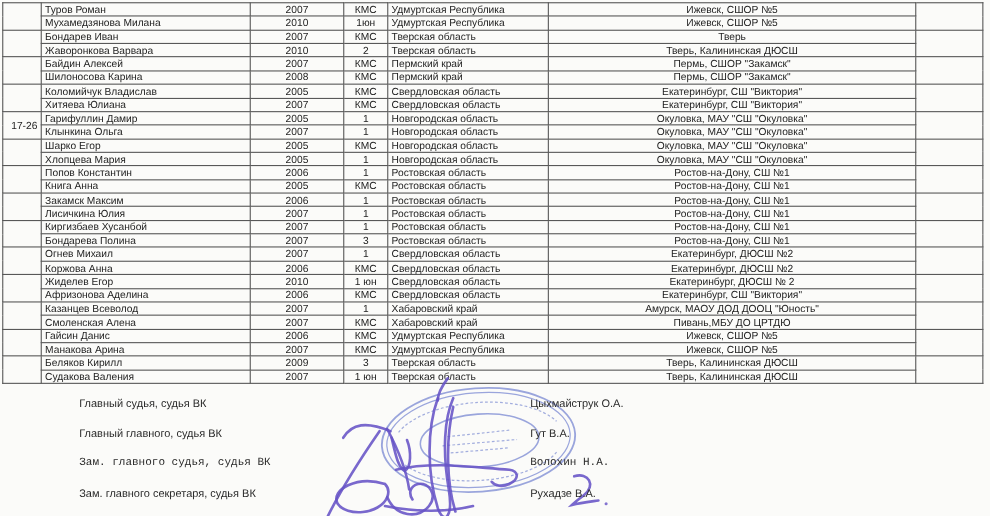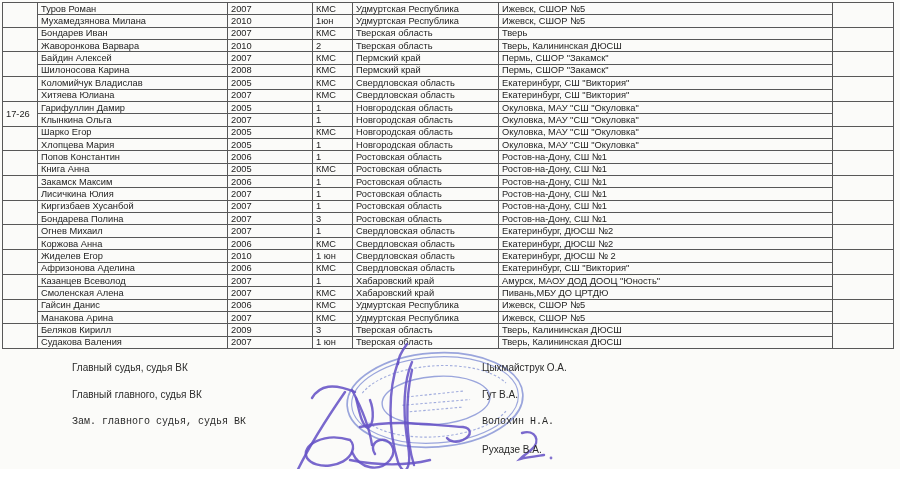--- a/index.html
+++ b/index.html
@@ -11,25 +11,25 @@
         background:var(--paper);font-family:"Liberation Sans",sans-serif;color:var(--ink);}
   table.results{position:absolute;left:2px;top:2px;width:891px;
         border-collapse:collapse;table-layout:fixed;
         border:1px solid var(--border-dark);}
   table.results td{border:1px solid var(--border);height:11.36px;
         font-size:9.3px;line-height:10px;padding:0 3px;
         white-space:nowrap;overflow:hidden;vertical-align:middle;color:var(--ink);}
   col.w-place{width:35px;} col.w-name{width:190px;} col.w-year{width:85px;}
   col.w-rank{width:40px;} col.w-region{width:146px;} col.w-club{width:334px;}
   col.w-extra{width:61px;}
-  td.c-place{text-align:left;font-size:9px;}
+  td.c-place{text-align:right;font-size:9px;}
   td.c-name{padding-left:5px;}
-  td.c-year,td.c-rank{text-align:left;}
+  td.c-year,td.c-rank{text-align:center;}
   td.c-region{padding-left:4px;}
-  td.c-club{padding-left:5px;}
+  td.c-club{padding-left:5px;text-align:center;}
   .sig-title{position:absolute;left:48px;font-size:10px;color:#2a2a2a;white-space:nowrap;margin-left:24px;}
   .sig-name{position:absolute;left:482px;font-size:10px;color:#2a2a2a;white-space:nowrap;}
   .r0{top:362px;} .r1{top:389px;} .r2{top:416px;font-family:Liberation Mono, monospace;} .r3{top:444px;}
   svg.stampsig{position:absolute;left:285px;top:338px;width:280px;height:145px;}
   .stamp-line{fill:none;stroke:var(--stamp_blue);opacity:0.55;}
   .stamp-text{fill:none;stroke:var(--stamp_blue);opacity:0.5;stroke-width:1.1;
         stroke-dasharray:2.5 2;}
   .scrawl{fill:none;stroke:var(--signature_purple);opacity:0.88;
         stroke-width:2.4;stroke-linecap:round;}
 </style>
@@ -306,15 +306,16 @@
 
   <div class="sig-title r0">Главный судья, судья ВК</div>
   <div class="sig-name  r0">Цыхмайструк О.А.</div>
 
   <div class="sig-title r1">Главный главного, судья ВК</div>
   <div class="sig-name  r1">Гут В.А.</div>
 
   <div class="sig-title r2">Зам. главного судья, судья ВК</div>
   <div class="sig-name  r2">Волохин Н.А.</div>
 
+  <div class="sig-title r3">Зам. главного секретаря, судья ВК</div>
   <div class="sig-name  r3">Рухадзе В.А.</div>
 
 </div>
 
 </body></html>

